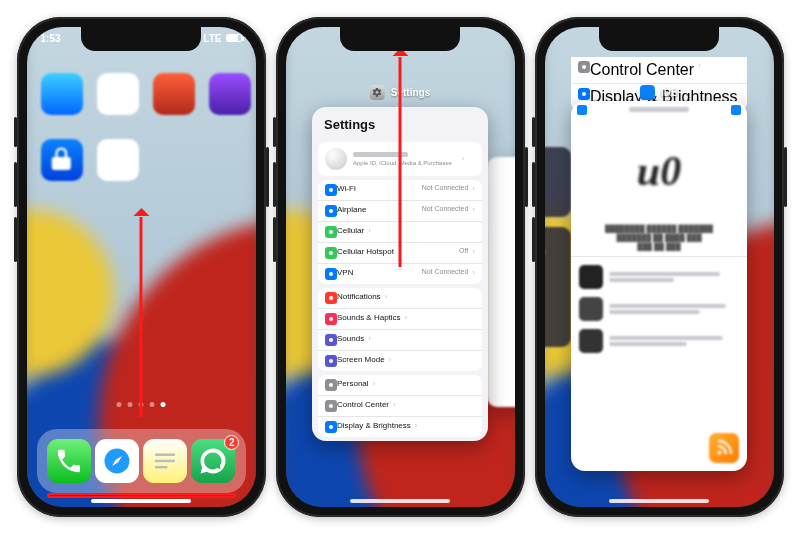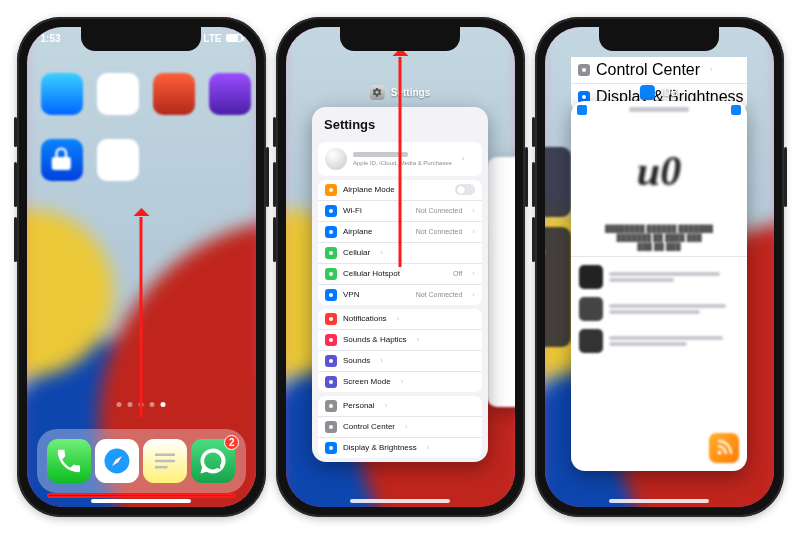--- a/index.html
+++ b/index.html
@@ -27,21 +27,21 @@
   .phone .side-btn.r  { right:-3px;  top:130px; width:3px; height:60px; }
   .phone .side-btn.l1 { left:-3px;   top:100px; width:3px; height:30px; }
   .phone .side-btn.l2 { left:-3px;   top:145px; width:3px; height:45px; }
   .phone .side-btn.l3 { left:-3px;   top:200px; width:3px; height:45px; }
   .screen {
     width: 100%;
     height: 100%;
     border-radius: 36px;
     overflow: hidden;
     position: relative;
-    background: #ec4899;
+    background: #404040;
   }
   .notch {
     position: absolute;
     top: 0; left: 50%;
     transform: translateX(-50%);
     width: 120px; height: 24px;
     background: #111;
     border-bottom-left-radius: 14px;
     border-bottom-right-radius: 14px;
     z-index: 50;
@@ -149,22 +149,22 @@
     background:#f2f2f7; border-radius:14px;
     box-shadow:0 6px 20px rgba(0,0,0,.35);
     overflow:hidden;
     font-size:8px; color:#111;
   }
 
   
   .s-hdr { padding:10px 12px 6px; font-size:13px; font-weight:700; }
   .group { margin:4px 6px; background:#fff; border-radius:7px; overflow:hidden; }
   .row {
-    display:flex; align-items:center;
-    padding:4px 7px; gap:6px;
+    display:flex; align-items:flex-start;
+    padding:4px 7px; gap:0;
     border-top:0.5px solid #e5e5ea;
     min-height:18px;
   }
   .group .row:first-child { border-top:none; }
   .row .sq {
     width:12px; height:12px; border-radius:3px; flex:none;
     display:flex; align-items:center; justify-content:center;
   }
   .row .sq svg { width:8px; height:8px; }
   .row .lbl { flex:none; white-space:nowrap; }
@@ -327,29 +327,20 @@
             <div class="txt">
               <div class="n"></div>
               <div class="s">Apple ID, iCloud, Media &amp; Purchases</div>
             </div>
             <span class="chev">›</span>
           </div>
         </div>
 
         <div class="group" id="grp-net">
             <div class="row">
-              <span class="sq c-or">
-                <svg viewBox="0 0 24 24" fill="#fff">
-                  <circle cx="12" cy="12" r="6"></circle>
-                </svg>
-              </span>
-              <span class="lbl">Airplane Mode</span>
-              <span class="toggle"></span>
-            </div>
-            <div class="row">
               <span class="sq c-bl">
                 <svg viewBox="0 0 24 24" fill="#fff">
                   <circle cx="12" cy="12" r="6"></circle>
                 </svg>
               </span>
               <span class="lbl">Wi-Fi</span>
               <span class="val">Not Connected</span>
               <span class="chev">›</span>
             </div>
             <div class="row">

